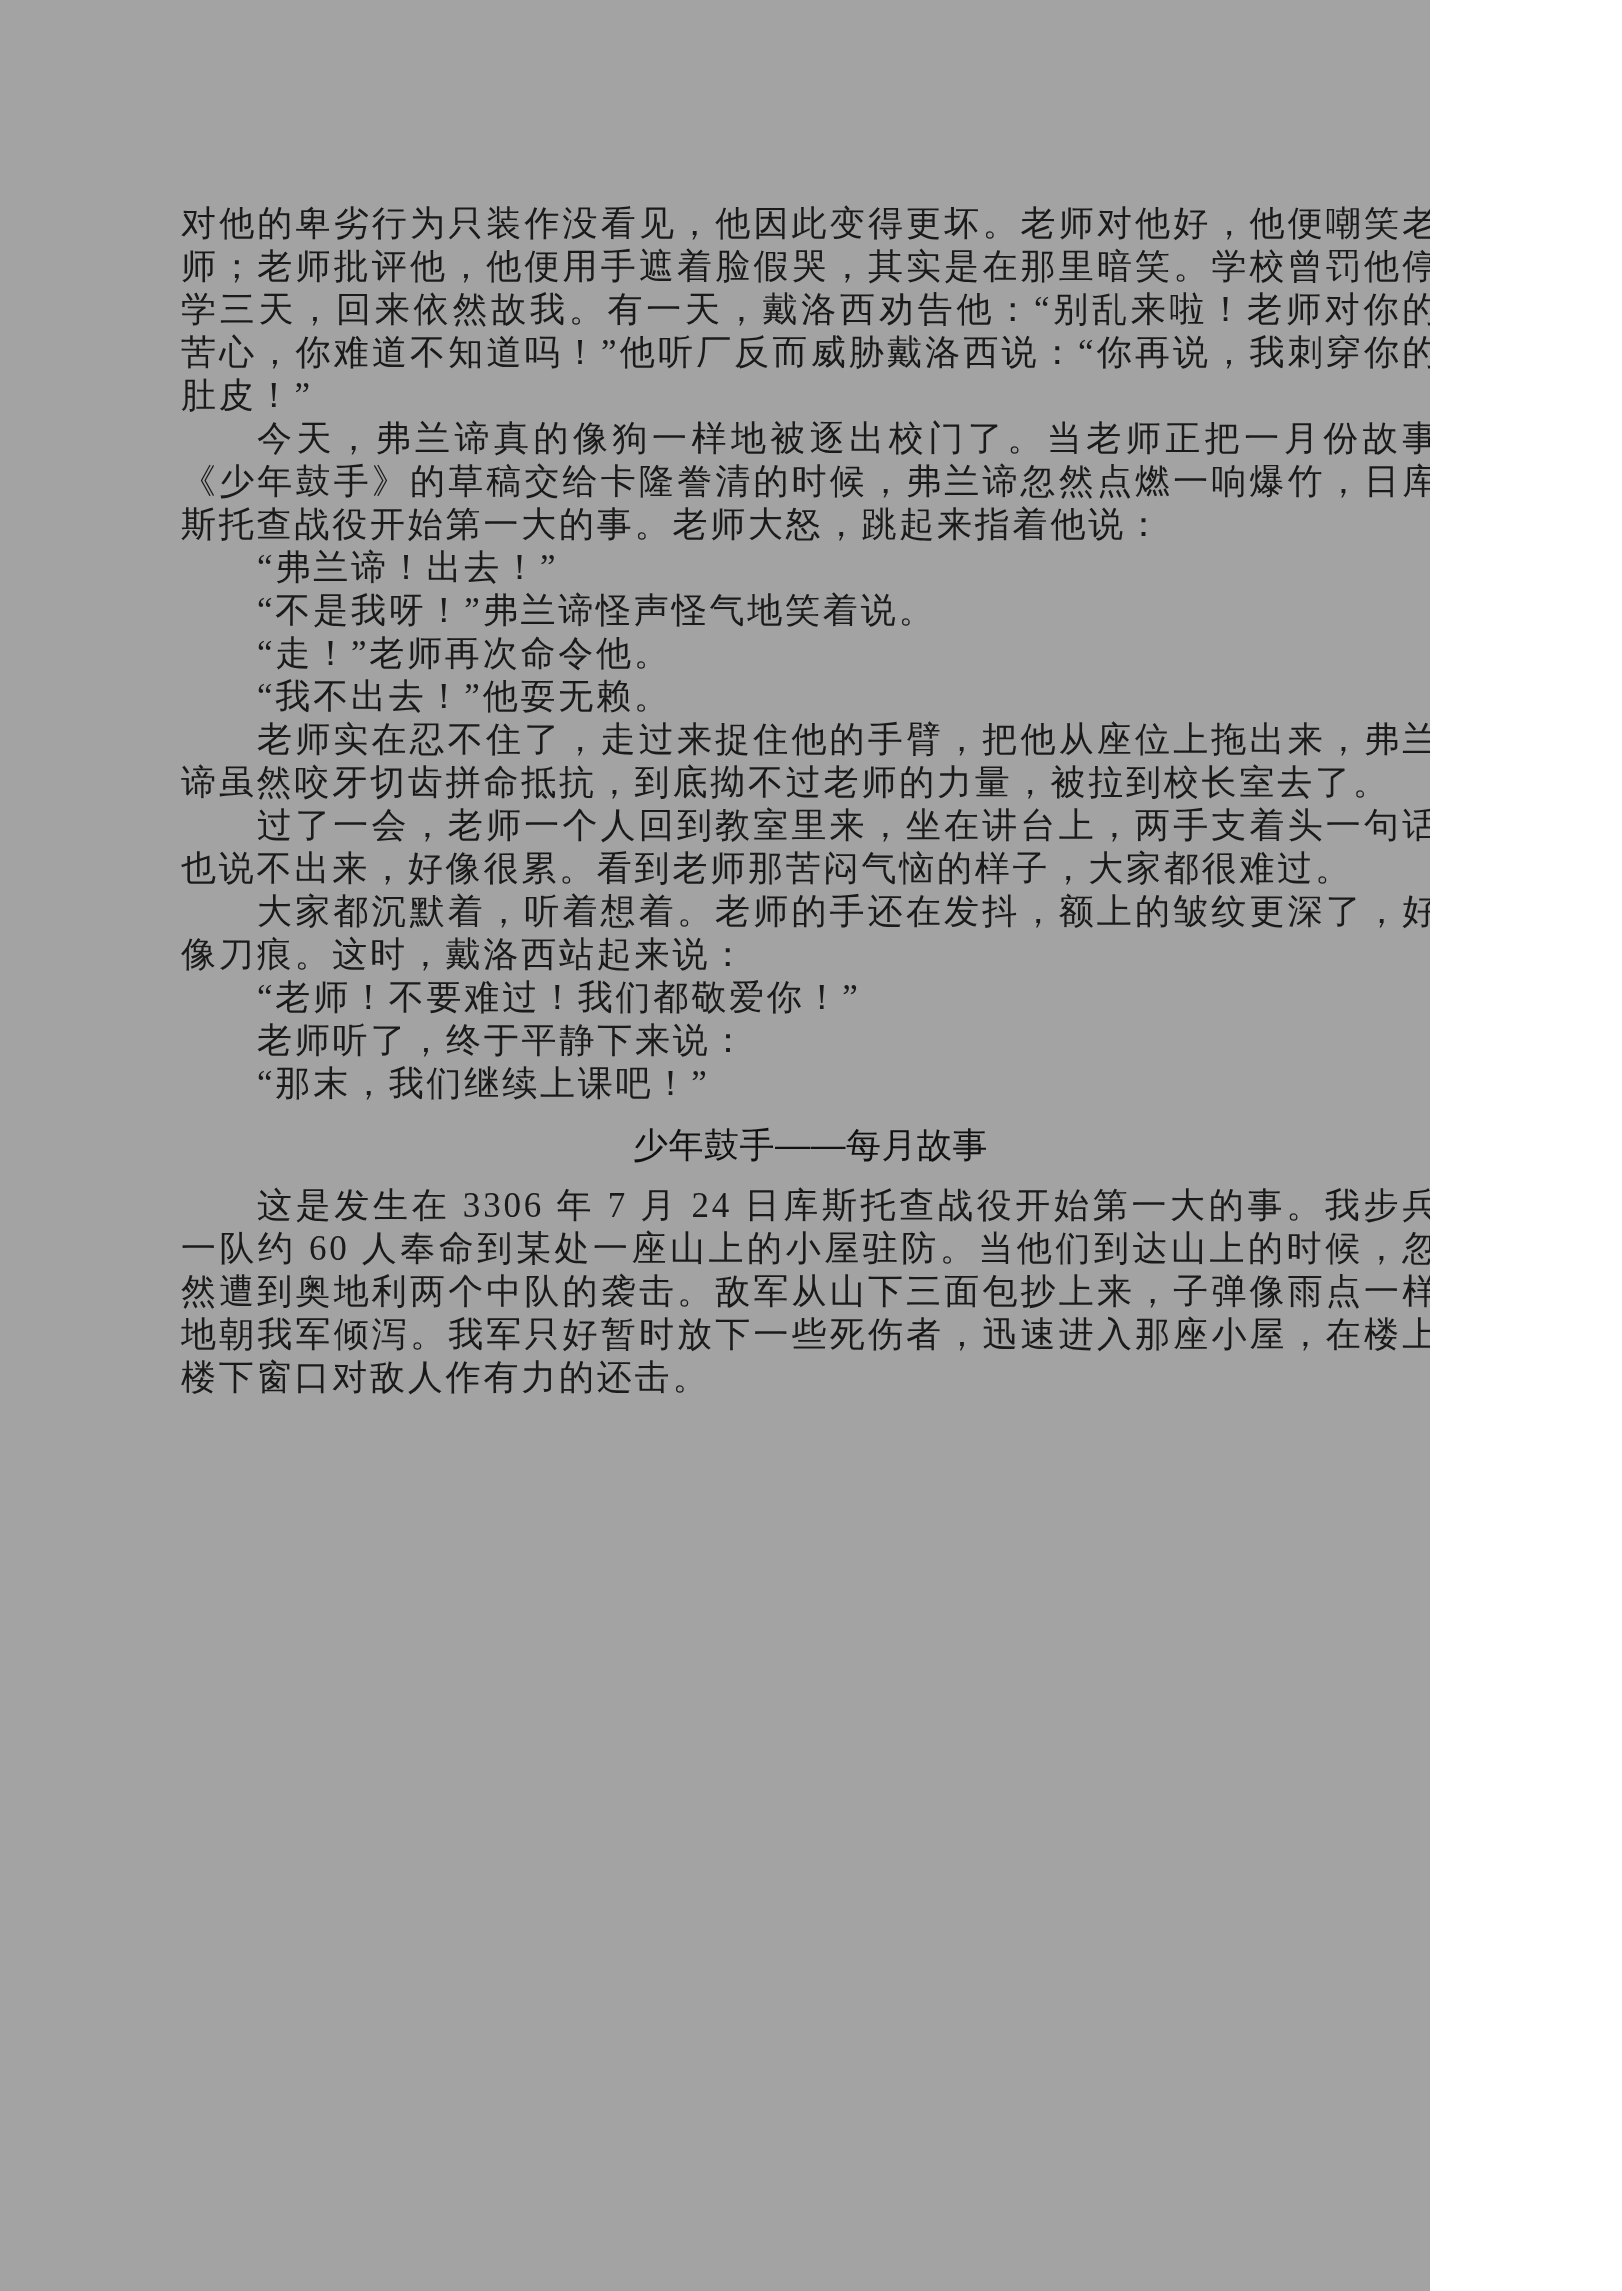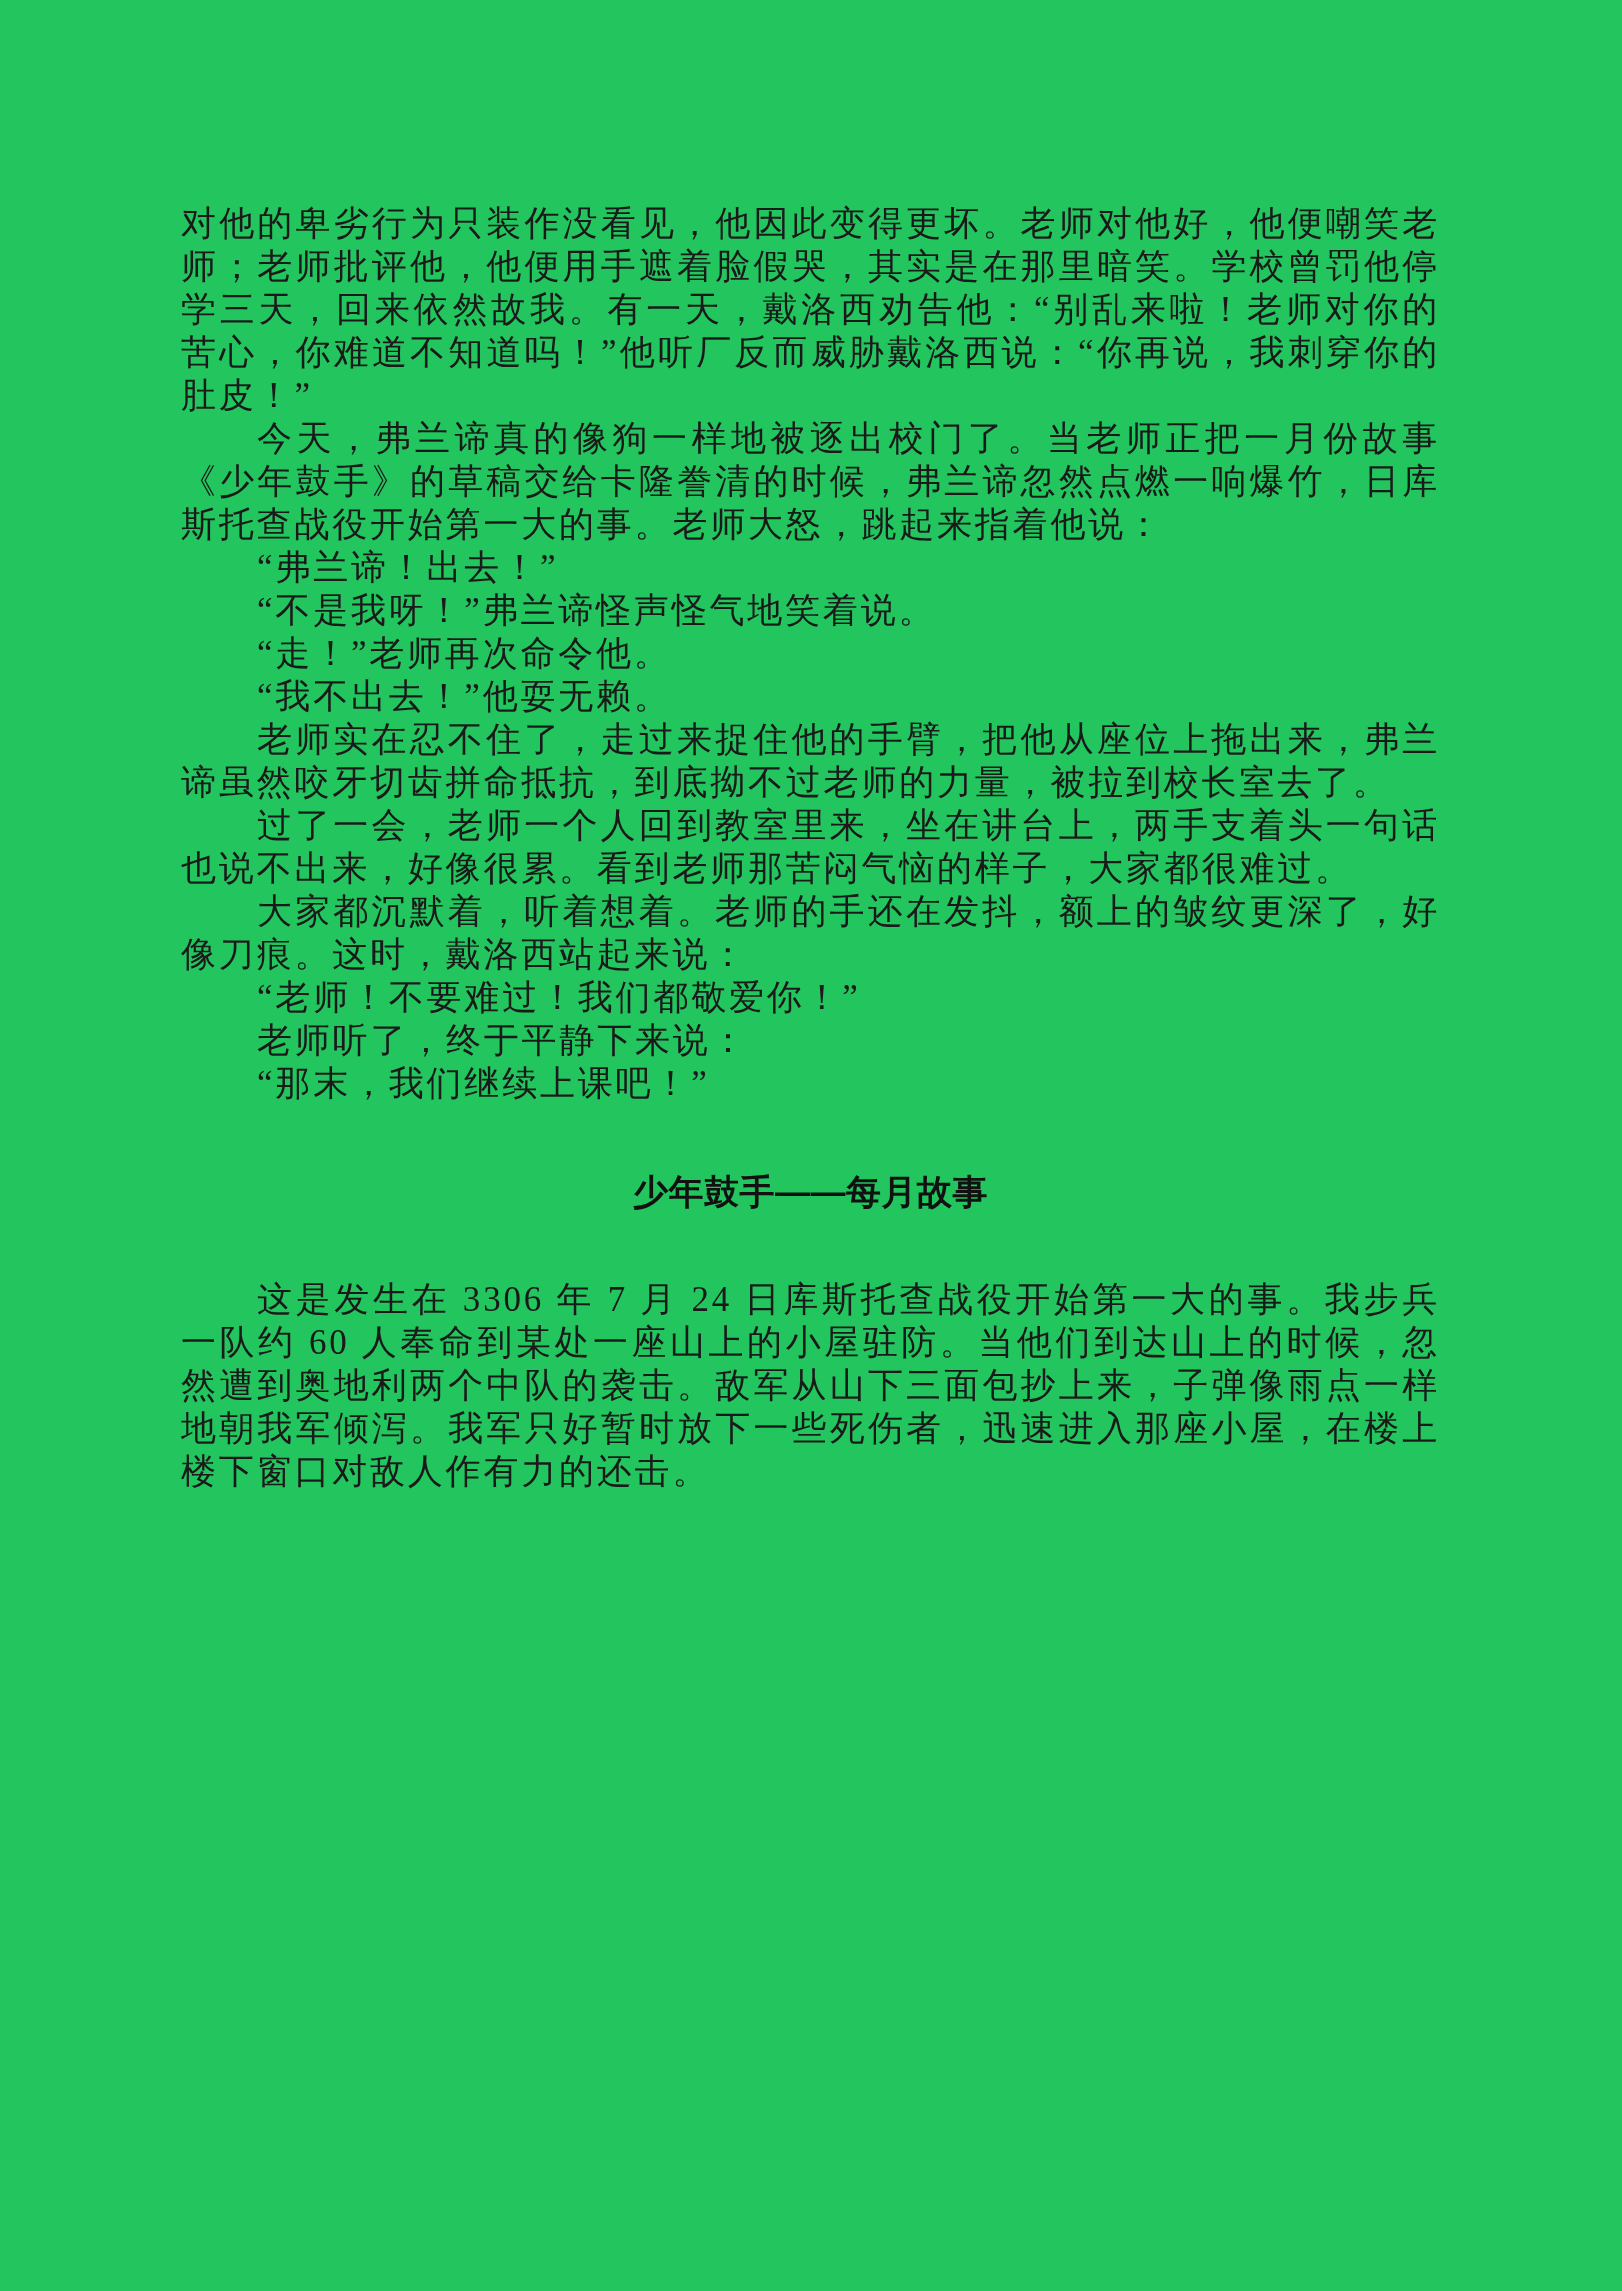--- a/index.html
+++ b/index.html
@@ -2,23 +2,23 @@
 <html><head>
 <meta charset="utf-8">
 <style>
   html, body {
     margin: 0;
     padding: 0;
     background: #ffffff;
   }
   .page {
     position: relative;
-    width: 1622px;
+    width: 1430px;
     height: 2292px;
-    background: #22c55e;
+    background: #a3a3a3;
     overflow: hidden;
   }
   .text-block {
     position: absolute;
     left: 181px;
     top: 202px;
     width: 1259px;
     font-family: "Liberation Serif", "DejaVu Serif", serif;
     font-size: 35px;
     line-height: 43px;
@@ -26,23 +26,23 @@
     text-align: justify;
     letter-spacing: 2.8px;
   }
   .para {
     margin: 0;
   }
   .para.indent {
     text-indent: 76px;
   }
   .section-heading {
-    margin: 65px 0;
+    margin: 18px 0;
     font-family: "Liberation Sans", "DejaVu Sans", sans-serif;
-    font-weight: 700;
+    font-weight: 400;
     font-size: 35px;
     line-height: 43px;
     letter-spacing: 0.5px;
     text-align: center;
     color: #111111;
   }
 </style>
 </head>
 <body>
 

